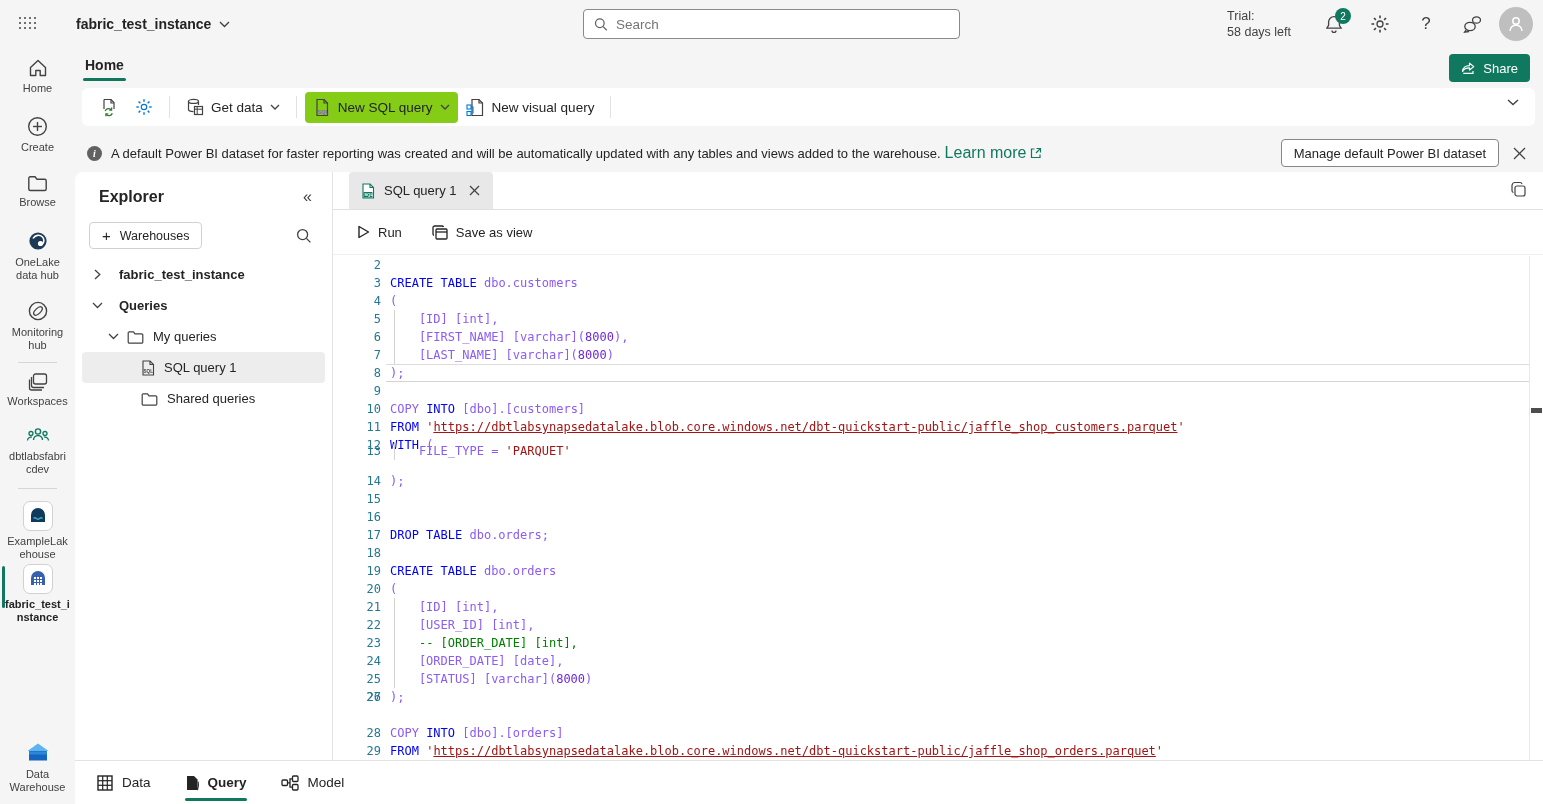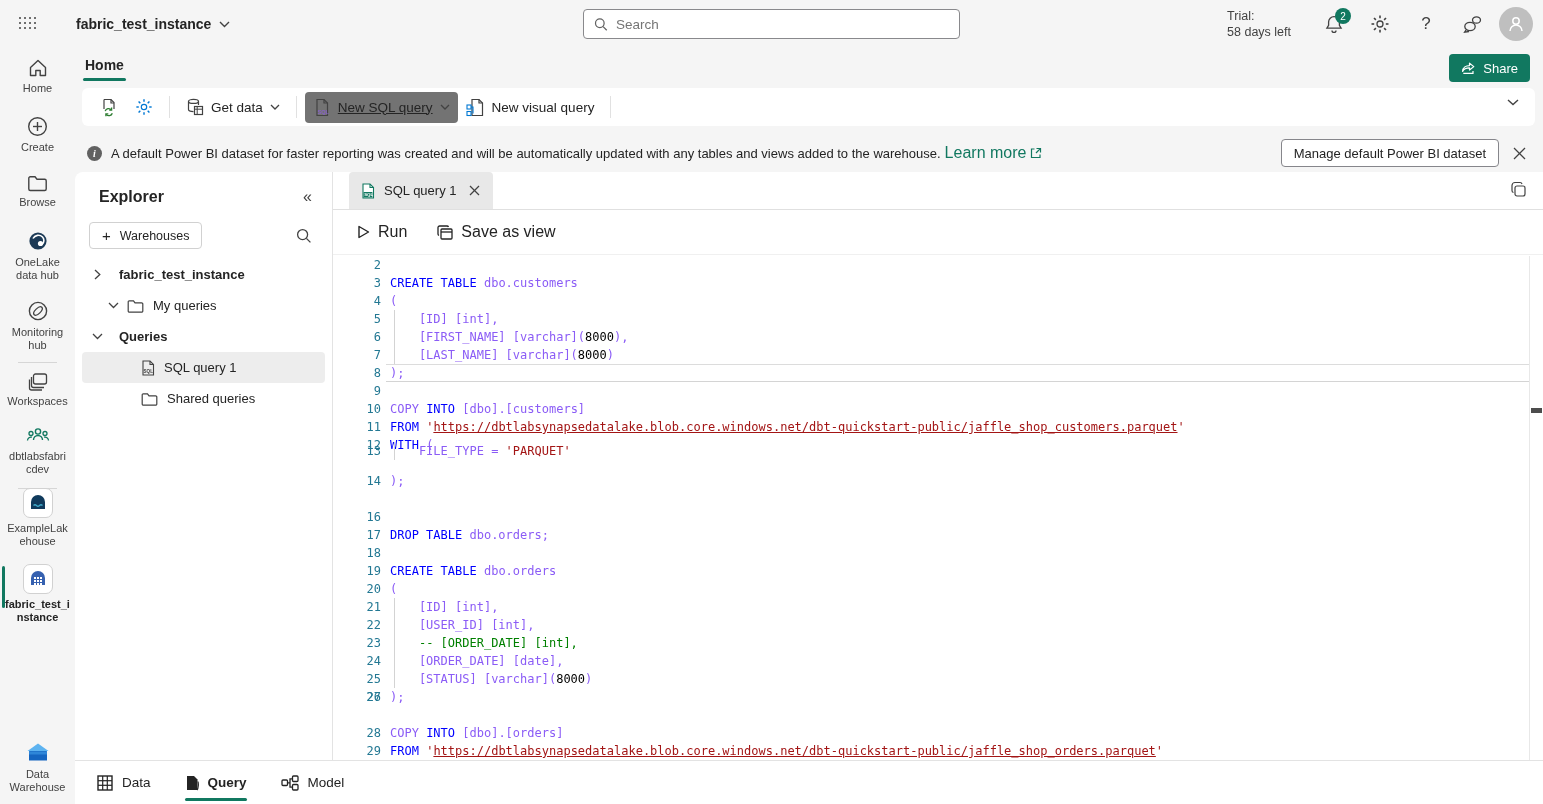--- a/index.html
+++ b/index.html
@@ -21,21 +21,21 @@
   .badge { position:absolute; top:8px; right:6px; min-width:16px; height:16px; background:#117860; color:#fff; border-radius:8px; font-size:10px; display:flex; align-items:center; justify-content:center; padding:0 4px; }
   .avatar { width:34px; height:34px; border-radius:50%; background:#bfbfbf; margin:0 10px 0 4px; display:flex; align-items:center; justify-content:center; cursor:pointer; }
 
   
   .tabrow { position:absolute; top:48px; left:75px; right:0; height:40px; display:flex; align-items:center; }
   .home-tab { margin-left:8px; font-size:14px; font-weight:700; position:relative; padding:4px 2px 10px; cursor:pointer; }
   .home-tab::after { content:""; position:absolute; left:0; right:0; bottom:2px; height:3px; background:#117860; border-radius:2px; }
   .share-btn { position:absolute; right:13px; top:6px; background:#117860; color:#fff; border:none; border-radius:4px; height:28px; padding:0 12px; font-size:13px; font-family:inherit; display:flex; align-items:center; gap:7px; cursor:pointer; }
   .ribbon { position:absolute; top:88px; left:82px; right:8px; height:38px; background:#fff; border-radius:6px; display:flex; align-items:center; padding:0 10px; }
   .tbtn { display:flex; align-items:center; gap:7px; font-size:13.5px; padding:6px 8px; border-radius:4px; cursor:pointer; white-space:nowrap; }
-  .tbtn.hl { background:#737373;text-decoration:underline; }
+  .tbtn.hl { background:#84cc16; }
   .tsep { width:1px; height:22px; background:#e1e1e1; margin:0 8px; }
   .ribbon-chevron { position:absolute; right:16px; top:11px; cursor:pointer; }
 
   
   .banner { position:absolute; top:134px; left:75px; right:0; height:38px; display:flex; align-items:center; padding-left:12px; }
   .info-ic { width:15px; height:15px; border-radius:50%; background:#616161; color:#fff; font-size:10px; font-weight:700; display:flex; align-items:center; justify-content:center; flex:0 0 auto; margin-right:9px; font-style:italic; font-family:"Liberation Serif",serif; }
   .banner-text { font-size:13px; color:#242424; }
   .learn-more { color:#117860; margin-left:4px; cursor:pointer; display:inline-flex; align-items:center; gap:4px; }
   .manage-btn { margin-left:auto; background:#fff; border:1px solid #86868b; border-radius:4px; height:28px; padding:0 12px; font-size:13px; font-family:inherit; cursor:pointer; color:#242424; }
   .banner-close { width:40px; height:38px; display:flex; align-items:center; justify-content:center; cursor:pointer; margin-right:4px; }
@@ -66,30 +66,30 @@
   .t-label { margin-left:9px; }
   .bold6 { font-weight:700; }
 
   
   .editor { position:absolute; left:257px; top:0; right:0; bottom:0; border-left:1px solid #e3e3e3; }
   .tabstrip { height:38px; border-bottom:1px solid #e0e0e0; display:flex; align-items:flex-end; padding-left:16px; position:relative; }
   .qtab { background:#e8e8e8; border-radius:4px 4px 0 0; height:37px; display:flex; align-items:center; gap:9px; padding:0 10px 0 12px; font-size:13px; cursor:pointer; }
   .qtab-close { display:flex; padding:3px; cursor:pointer; }
   .strip-copy { position:absolute; right:16px; top:9px; cursor:pointer; }
   .runbar { height:45px; display:flex; align-items:center; padding-left:14px; gap:10px; border-bottom:1px solid #f0f0f0; }
-  .rbtn { display:flex; align-items:center; gap:8px; font-size:16px; padding:6px 10px; border-radius:4px; cursor:pointer; }
+  .rbtn { display:flex; align-items:center; gap:8px; font-size:13px; padding:6px 10px; border-radius:4px; cursor:pointer; }
 
   
   .code { position:absolute; top:84px; left:0; right:13px; bottom:0; overflow:hidden; font-family:"DejaVu Sans Mono","Liberation Mono",monospace; font-size:12px; border-right:1px solid #e8e8e8; }
   .crow { position:absolute; left:0; right:0; height:18px; line-height:18px; white-space:pre; }
   .crow .ln { position:absolute; left:0; width:48px; text-align:right; color:#237893; }
   .crow .ctext { position:absolute; left:57px; right:0; }
   .crow.current .ctext::before { content:""; position:absolute; left:-4px; right:0; top:0; bottom:0; border-top:1px solid #dcdcdc; border-bottom:1px solid #d4d4d4; }
   .guide { position:absolute; left:61px; top:0; bottom:0; width:1px; background:#d3d3d3; }
-  .tk-k { color:#0000ff; } .tk-p { color:#8b5cf6; } .tk-n { color:#000000; }
+  .tk-k { color:#0000ff; } .tk-p { color:#8b5cf6; } .tk-n { color:#6d28d9; }
   .tk-s { color:#a31515; } .tk-u { color:#a31515; text-decoration:underline; } .tk-c { color:#008000; }
   .ovr-dash { position:absolute; right:1px; width:11px; height:5px; background:#4d4d4d; }
 
   
   .bottombar { position:absolute; left:75px; right:0; bottom:0; height:44px; background:#fff; border-top:1px solid #e3e3e3; display:flex; align-items:center; padding-left:22px; gap:34px; }
   .btab { display:flex; align-items:center; gap:9px; font-size:13.5px; color:#242424; cursor:pointer; position:relative; height:44px; }
   .btab.active { font-weight:700; }
   .btab.active::after { content:""; position:absolute; left:0; right:0; bottom:4px; height:3px; border-radius:2px; background:#117860; }
 </style>
 </head>
@@ -327,21 +327,21 @@
         <path d="M7.5 14a4.5 4.5 0 0 1 9 0" fill="none" stroke="#117860" stroke-width="1.4"></path>
         <circle cx="5" cy="7.5" r="2" fill="none" stroke="#117860" stroke-width="1.3"></circle>
         <path d="M1.5 14.5a3.5 3.5 0 0 1 4.5-3.3" fill="none" stroke="#117860" stroke-width="1.3"></path>
         <circle cx="19" cy="7.5" r="2" fill="none" stroke="#117860" stroke-width="1.3"></circle>
         <path d="M22.5 14.5a3.5 3.5 0 0 0-4.5-3.3" fill="none" stroke="#117860" stroke-width="1.3"></path>
       </svg>
     <span class="lbl">dbtlabsfabri</span>
     <span class="lbl" style="margin-top:-4px;">cdev</span>
   </div>
   <div class="rail-div" style="top:440px;"></div>
-  <div class="rail-item" style="top:440px;">
+  <div class="rail-item" style="top:453px;">
     <span class="boxed">
       <svg width="18" height="16" viewBox="0 0 18 16">
           <path d="M2 14V7a7 7 0 0 1 14 0v7z" fill="#103a5c"></path>
           <path d="M4.5 10.5c1-1 2-1 3 0s2 1 3 0 2-1 3 0" fill="none" stroke="#3fa9c9" stroke-width="1.3"></path>
         </svg>
     </span>
     <span class="lbl">ExampleLak</span>
     <span class="lbl" style="margin-top:-4px;">ehouse</span>
   </div>
   <div class="rail-item sel" style="top:516px;">
@@ -397,38 +397,38 @@
     </div>
     <div class="tree">
       <div class="trow" style="padding-left:16px;">
         <span class="chev">
             <svg width="7" height="11" viewBox="0 0 7 11">
               <polyline points="1,1 5.8,5.5 1,10" fill="none" stroke="#424242" stroke-width="1.3"></polyline>
             </svg>
           </span>
         <span class="t-label bold6" style="margin-left:16px;">fabric_test_instance</span>
       </div>
+      <div class="trow" style="padding-left:16px;">
+        <span class="chev">
+            <svg width="11" height="7" viewBox="0 0 11 7">
+              <polyline points="1,1 5.5,5.5 10,1" fill="none" stroke="#424242" stroke-width="1.3"></polyline>
+            </svg>
+          </span>
+        <span class="t-label bold6" style="margin-left:16px;">Queries</span>
+      </div>
       <div class="trow" style="padding-left:32px;">
         <span class="chev">
             <svg width="11" height="7" viewBox="0 0 11 7">
               <polyline points="1,1 5.5,5.5 10,1" fill="none" stroke="#424242" stroke-width="1.3"></polyline>
             </svg>
           </span>
         <svg width="17" height="14" viewBox="0 0 17 14" style="margin-left:8px;">
             <path d="M1.2 3.2V12a1.2 1.2 0 0 0 1.2 1.2h12.2A1.2 1.2 0 0 0 15.8 12V5A1.2 1.2 0 0 0 14.6 3.8H8L6.5 1.8H2.4a1.2 1.2 0 0 0-1.2 1.4z" fill="none" stroke="#424242" stroke-width="1.2"></path>
           </svg>
         <span class="t-label">My queries</span>
-      </div>
-      <div class="trow" style="padding-left:16px;">
-        <span class="chev">
-            <svg width="11" height="7" viewBox="0 0 11 7">
-              <polyline points="1,1 5.5,5.5 10,1" fill="none" stroke="#424242" stroke-width="1.3"></polyline>
-            </svg>
-          </span>
-        <span class="t-label bold6" style="margin-left:16px;">Queries</span>
       </div>
       <div class="trow sel" style="padding-left:59px;">
         <svg width="14" height="16" viewBox="0 0 14 16">
             <path d="M2 1h7l3.5 3.5V15H2z" fill="none" stroke="#424242" stroke-width="1.1"></path>
             <path d="M9 1v3.5h3.5" fill="none" stroke="#424242" stroke-width="1.1"></path>
             <text x="2.5" y="13.4" font-size="4.6" font-weight="bold" fill="#424242" font-family="Liberation Sans,sans-serif">SQL</text>
           </svg>
         <span class="t-label">SQL query 1</span>
       </div>
       <div class="trow" style="padding-left:66px;">
@@ -487,20 +487,21 @@
         <div class="crow" style="top: 54px;"><span class="ln">5</span><span class="guide"></span><span class="ctext"><span class="tk-p">    [ID] [int],</span></span></div>
         <div class="crow" style="top: 72px;"><span class="ln">6</span><span class="guide"></span><span class="ctext"><span class="tk-p">    [FIRST_NAME] [varchar](</span><span class="tk-n">8000</span><span class="tk-p">),</span></span></div>
         <div class="crow" style="top: 90px;"><span class="ln">7</span><span class="guide"></span><span class="ctext"><span class="tk-p">    [LAST_NAME] [varchar](</span><span class="tk-n">8000</span><span class="tk-p">)</span></span></div>
         <div class="crow current" style="top: 108px;"><span class="ln">8</span><span class="ctext"><span class="tk-p">);</span></span></div>
         <div class="crow" style="top: 126px;"><span class="ln">9</span><span class="ctext"></span></div>
         <div class="crow" style="top: 144px;"><span class="ln">10</span><span class="ctext"><span class="tk-p">COPY </span><span class="tk-k">INTO</span><span class="tk-p"> [dbo].[customers]</span></span></div>
         <div class="crow" style="top: 162px;"><span class="ln">11</span><span class="ctext"><span class="tk-k">FROM</span><span class="tk-p"> </span><span class="tk-s">'</span><span class="tk-u">https://dbtlabsynapsedatalake.blob.core.windows.net/dbt-quickstart-public/jaffle_shop_customers.parquet</span><span class="tk-s">'</span></span></div>
         <div class="crow" style="top: 180px;"><span class="ln">12</span><span class="ctext"><span class="tk-k">WITH</span><span class="tk-p"> (</span></span></div>
         <div class="crow" style="top: 186px;"><span class="ln">13</span><span class="guide"></span><span class="ctext"><span class="tk-p">    FILE_TYPE = </span><span class="tk-s">'PARQUET'</span></span></div>
         <div class="crow" style="top: 216px;"><span class="ln">14</span><span class="ctext"><span class="tk-p">);</span></span></div>
+        <div class="crow" style="top: 234px;"><span class="ln">15</span><span class="ctext"></span></div>
         <div class="crow" style="top: 252px;"><span class="ln">16</span><span class="ctext"></span></div>
         <div class="crow" style="top: 270px;"><span class="ln">17</span><span class="ctext"><span class="tk-k">DROP TABLE</span><span class="tk-p"> dbo.orders;</span></span></div>
         <div class="crow" style="top: 288px;"><span class="ln">18</span><span class="ctext"></span></div>
         <div class="crow" style="top: 306px;"><span class="ln">19</span><span class="ctext"><span class="tk-k">CREATE TABLE</span><span class="tk-p"> dbo.orders</span></span></div>
         <div class="crow" style="top: 324px;"><span class="ln">20</span><span class="ctext"><span class="tk-p">(</span></span></div>
         <div class="crow" style="top: 342px;"><span class="ln">21</span><span class="guide"></span><span class="ctext"><span class="tk-p">    [ID] [int],</span></span></div>
         <div class="crow" style="top: 360px;"><span class="ln">22</span><span class="guide"></span><span class="ctext"><span class="tk-p">    [USER_ID] [int],</span></span></div>
         <div class="crow" style="top: 378px;"><span class="ln">23</span><span class="guide"></span><span class="ctext"><span class="tk-p">    </span><span class="tk-c">-- [ORDER_DATE] [int],</span></span></div>
         <div class="crow" style="top: 396px;"><span class="ln">24</span><span class="guide"></span><span class="ctext"><span class="tk-p">    [ORDER_DATE] [date],</span></span></div>
         <div class="crow" style="top: 414px;"><span class="ln">25</span><span class="guide"></span><span class="ctext"><span class="tk-p">    [STATUS] [varchar](</span><span class="tk-n">8000</span><span class="tk-p">)</span></span></div>

